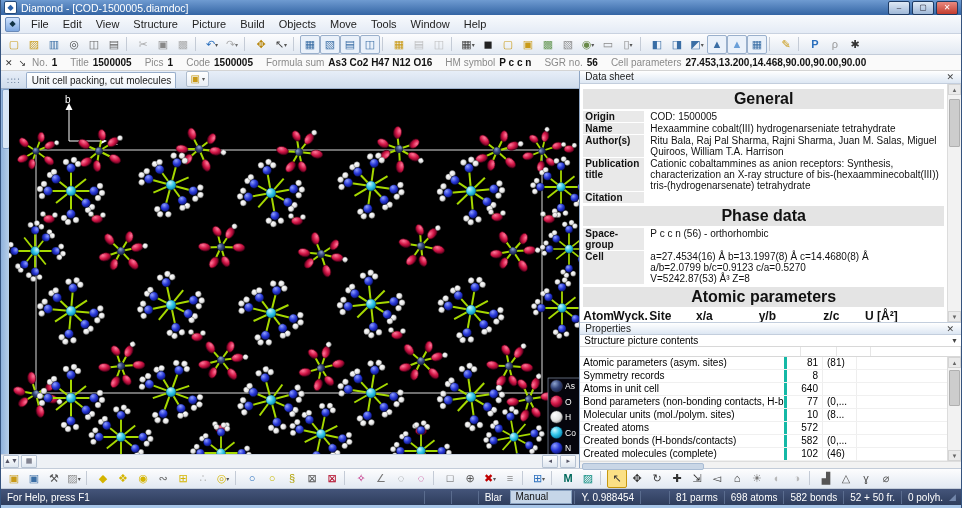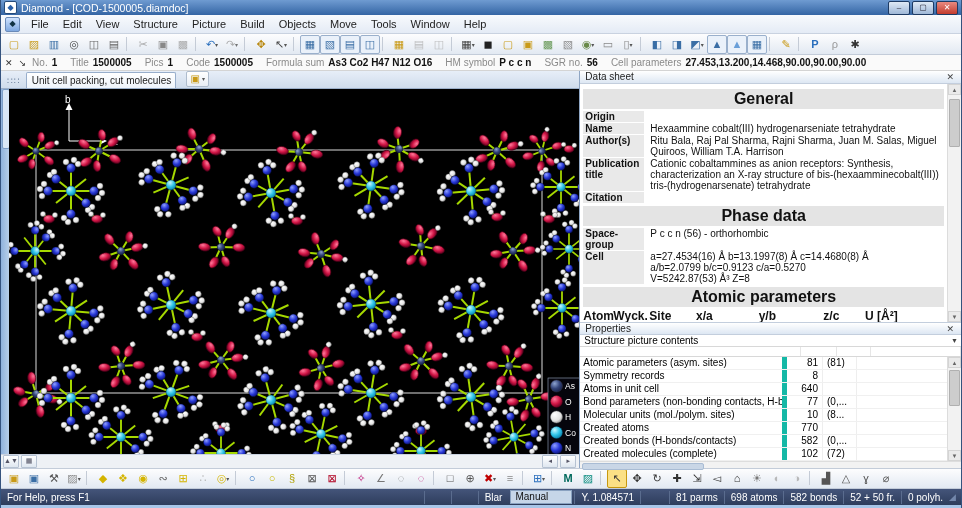--- a/index.html
+++ b/index.html
@@ -72,21 +72,21 @@
   .sb-v .th{position:absolute;left:1px;width:9px;background:#cdcdcd;border:1px solid #b0b0b0;border-radius:1px;}
   
   .propsel{height:14px;border-bottom:1px solid #d8d8d8;display:flex;align-items:center;font-size:10px;padding-left:4px;}
   .propsel .sp{flex:1;}
   .propsel .ddb{width:13px;text-align:center;font-size:7px;color:#444;}
   .propgrid{display:flex;height:107px;}
   .proprows{flex:1;}
   .pcolhead{height:11px;border-bottom:1px solid #d8d8d8;display:grid;grid-template-columns:1fr 36px 34px 90px;}
   .pcolhead span{border-right:1px solid #e6e6e6;}
   .prow{height:12px;display:grid;grid-template-columns:1fr 36px 34px 90px;font-size:10px;line-height:12px;border-bottom:1px solid #f0f0f0;}
-  .pname{padding-left:3px;overflow:hidden;white-space:nowrap;border-right:5px solid #14b8a6;}
+  .pname{padding-left:3px;overflow:hidden;white-space:nowrap;border-right:3px solid #14b8a6;}
   .pcount{text-align:right;padding-right:4px;border-right:1px solid #eee;}
   .pextra{padding-left:4px;border-right:1px solid #eee;overflow:hidden;white-space:nowrap;}
   .phscroll{height:8px;background:#f2f2f2;border-top:1px solid #ddd;position:relative;}
   .phthumb{position:absolute;left:2px;top:1px;width:120px;height:5px;background:#c9d6e6;border:1px solid #a9bcd4;border-radius:2px;}
   
   .statusbar{height:17px;background:linear-gradient(#44557a,#2e3d5c);display:flex;align-items:center;color:#fff;font-size:10px;}
   .st-seg{padding:0 6px;border-left:1px solid #5a6c8e;height:13px;line-height:13px;white-space:nowrap;}
   .st-help{flex:1;border-left:none;padding-left:6px;}
   .st-empty{width:14px;}
   .st-manual{background:#c6d6e8;color:#111;border:1px solid #8aa2c0;height:12px;line-height:12px;padding:0 4px;width:52px;margin:0 2px;}
@@ -632,20 +632,21 @@
       <div class="panehead">
         <span>Data sheet</span>
         <span class="sp"></span>
         <span class="x">✕</span>
       </div>
       <div class="dsbody">
         <div class="dscontent">
           <div class="sechead">General</div>
           <div class="dsrow">
               <span class="dslabel">Origin</span>
+              <span class="dsval">COD: 1500005</span>
             </div>
           <div class="dsrow">
               <span class="dslabel">Name</span>
               <span class="dsval">Hexaammine cobalt(III) hydrogenarseniate tetrahydrate</span>
             </div>
           <div class="dsrow">
               <span class="dslabel">Author(s)</span>
               <span class="dsval">Ritu Bala, Raj Pal Sharma, Rajni Sharma, Juan M. Salas, Miguel Quiroos, William T.A. Harrison</span>
             </div>
           <div class="dsrow">
@@ -744,36 +745,36 @@
 
             <div class="prow">
               <span class="pname">Molecular units (mol./polym. sites)</span>
               <span class="pcount">10</span>
               <span class="pextra">(8...</span>
               <span class="prest"></span>
             </div>
 
             <div class="prow">
               <span class="pname">Created atoms</span>
-              <span class="pcount">770</span>
+              <span class="pcount">572</span>
               <span class="pextra"></span>
               <span class="prest"></span>
             </div>
 
             <div class="prow">
               <span class="pname">Created bonds (H-bonds/contacts)</span>
               <span class="pcount">582</span>
               <span class="pextra">(0,...</span>
               <span class="prest"></span>
             </div>
 
             <div class="prow">
               <span class="pname">Created molecules (complete)</span>
               <span class="pcount">102</span>
-              <span class="pextra">(72)</span>
+              <span class="pextra">(46)</span>
               <span class="prest"></span>
             </div>
           </div>
         <div class="sb-v">
           <span class="ar">▲</span>
           <span class="tr">
               <span class="th" style="top:2px;height:34px"></span>
             </span>
           <span class="ar">▼</span>
         </div>
@@ -1031,21 +1032,21 @@
         <span class="dd"></span>
       </span>
     </div>
 
   <div class="statusbar">
     <span class="st-help">For Help, press F1</span>
     <span class="st-seg st-empty"></span>
     <span class="st-seg st-empty"></span>
     <span class="st-seg">Blar</span>
     <span class="st-manual">Manual</span>
-    <span class="st-seg">Y. 1.084571</span>
+    <span class="st-seg">Y. 0.988454</span>
     <span class="st-gap"></span>
     <span class="st-seg">81 parms</span>
     <span class="st-seg">698 atoms</span>
     <span class="st-seg">582 bonds</span>
     <span class="st-seg">52 + 50 fr.</span>
     <span class="st-seg">0 polyh.</span>
     <span class="grip">◢</span>
   </div>
   <div class="bottomedge"></div>
 </div>

